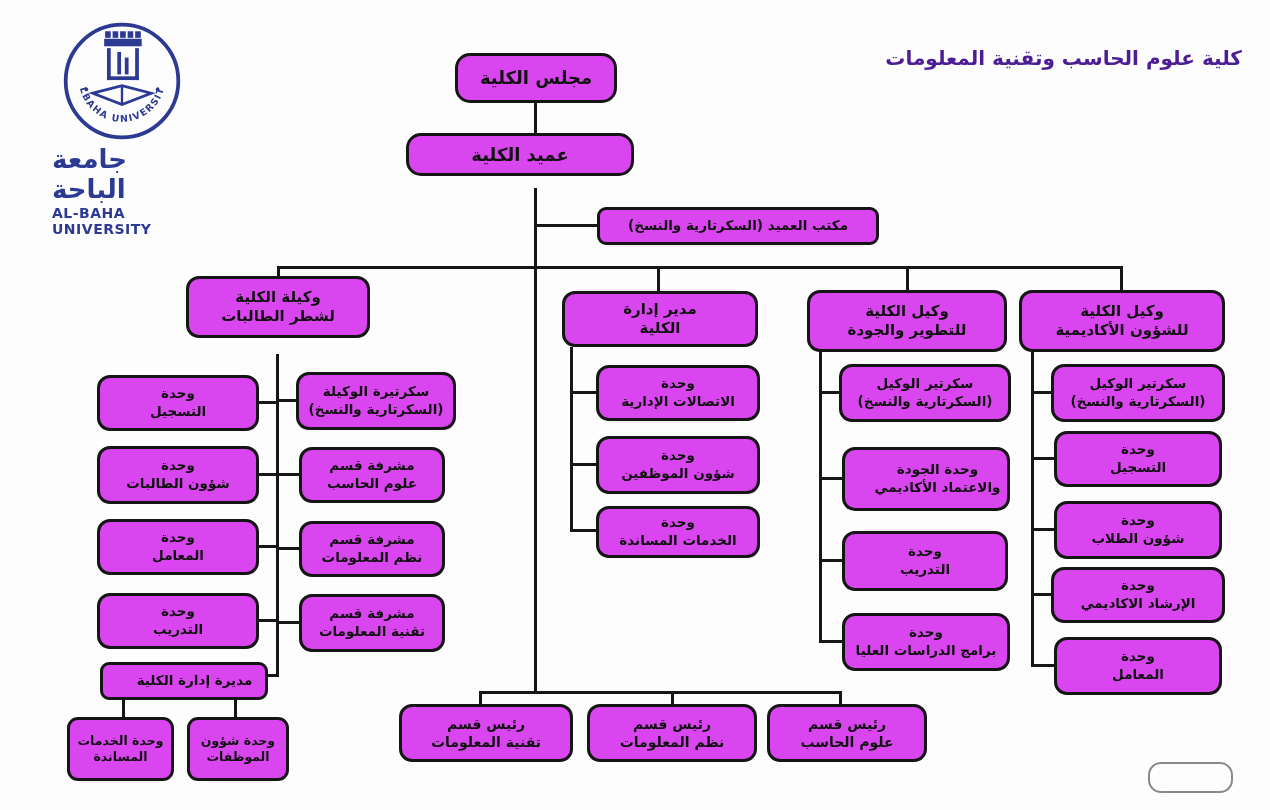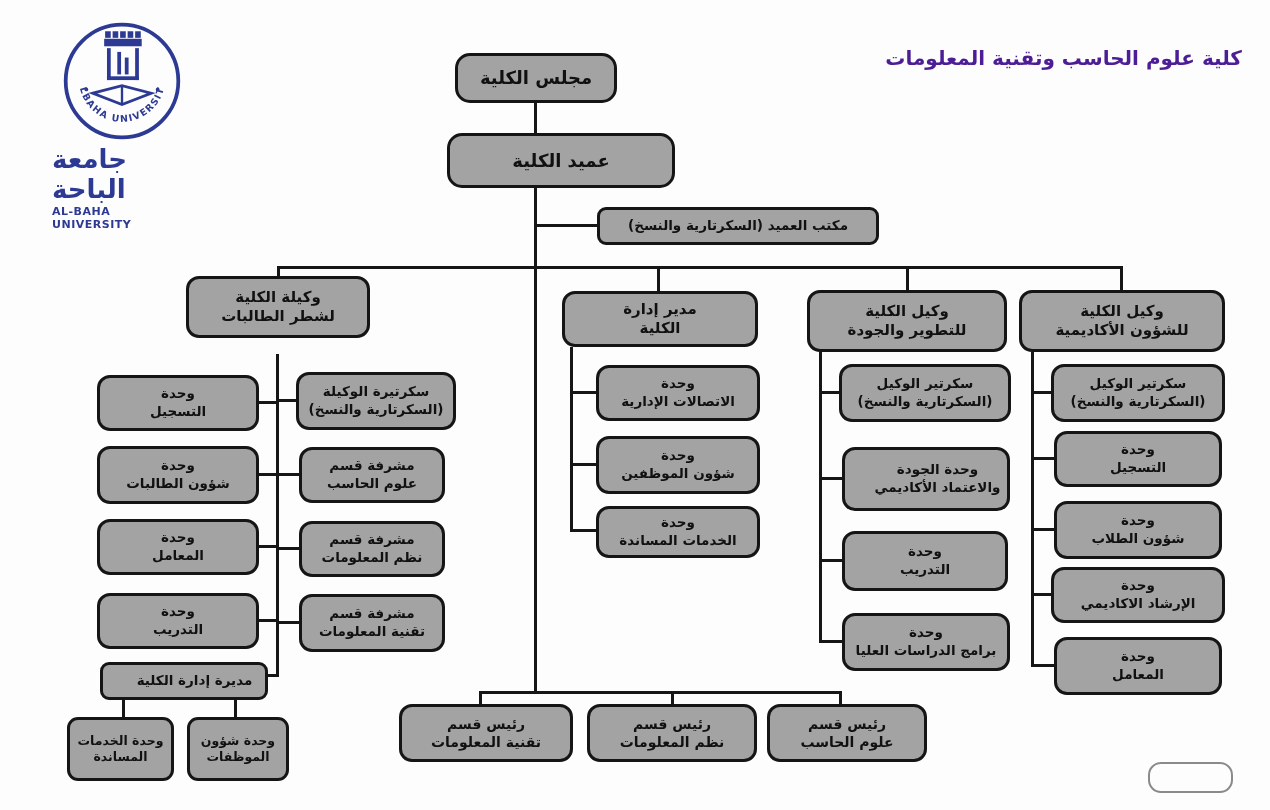--- a/index.html
+++ b/index.html
@@ -1,21 +1,21 @@
 <!DOCTYPE html>
 <html lang="ar"><head>
 <meta charset="utf-8">
 <style>
   html,body{margin:0;padding:0;background:#e9e9e9;}
   .stage{
     position:relative;width:1270px;height:810px;background:#fdfdfd;
     font-family:"DejaVu Sans",sans-serif;overflow:hidden;
   }
   .node{
-    position:absolute;box-sizing:border-box;background:#a3a3a3;
+    position:absolute;box-sizing:border-box;background:#d946ef;
     border:3px solid #151515;border-radius:13px;
     display:flex;align-items:center;justify-content:center;
     text-align:center;direction:rtl;white-space:pre-line;
     font-weight:bold;color:#111;font-size:13.5px;line-height:1.3;
     z-index:2;
   }
   .node.big{font-size:18px;border-width:3.5px;border-radius:15px;}
   .node.head{font-size:15px;}
   .node.slim{border-radius:9px;font-size:13.5px;}
   .node.tiny{font-size:12.5px;border-radius:11px;}
@@ -23,21 +23,21 @@
   .line{position:absolute;background:#161616;z-index:1;}
   .title{
     position:absolute;top:46px;right:28px;direction:rtl;
     font-weight:bold;font-size:20px;color:#4c1d95;z-index:3;
   }
   .logo{
     position:absolute;left:52px;top:20px;width:140px;z-index:3;
     display:flex;flex-direction:column;align-items:center;
   }
   .logo .ar{font-weight:bold;font-size:26px;margin-top:2px;}
-  .logo .en{font-weight:bold;font-size:11px;letter-spacing:.5px;margin-top:1px;}
+  .logo .en{font-weight:bold;font-size:14px;letter-spacing:.5px;margin-top:1px;}
 </style>
 </head>
 <body>
 
 <div class="stage">
 
   <div class="line" style="left:534px;top:103px;width:3px;height:32px;"></div>
 
   <div class="line" style="left:534px;top:188px;width:3px;height:506px;"></div>
 
@@ -83,21 +83,21 @@
   <div class="line" style="left:1031px;top:528px;width:24px;height:3px;"></div>
   <div class="line" style="left:1031px;top:593px;width:21px;height:3px;"></div>
   <div class="line" style="left:1031px;top:664px;width:24px;height:3px;"></div>
 
   <div class="line" style="left:479px;top:691px;width:363px;height:3px;"></div>
   <div class="line" style="left:479px;top:691px;width:3px;height:14px;"></div>
   <div class="line" style="left:671px;top:691px;width:3px;height:14px;"></div>
   <div class="line" style="left:839px;top:691px;width:3px;height:14px;"></div>
 
   <div class="node big" style="left:455px;top:53px;width:162px;height:50px;">مجلس الكلية</div>
-  <div class="node big" style="left:447px;top:133px;width:228px;height:55px;">عميد الكلية</div>
+  <div class="node big" style="left:406px;top:133px;width:228px;height:43px;">عميد الكلية</div>
   <div class="node slim" style="left:597px;top:207px;width:282px;height:38px;">مكتب العميد (السكرتارية والنسخ)</div>
 
   <div class="node head" style="left:186px;top:276px;width:184px;height:62px;">وكيلة الكلية
 لشطر الطالبات</div>
   <div class="node head" style="left:562px;top:291px;width:196px;height:56px;">مدير إدارة
 الكلية</div>
   <div class="node head" style="left:807px;top:290px;width:200px;height:62px;">وكيل الكلية
 للتطوير والجودة</div>
   <div class="node head" style="left:1019px;top:290px;width:206px;height:62px;">وكيل الكلية
 للشؤون الأكاديمية</div>

